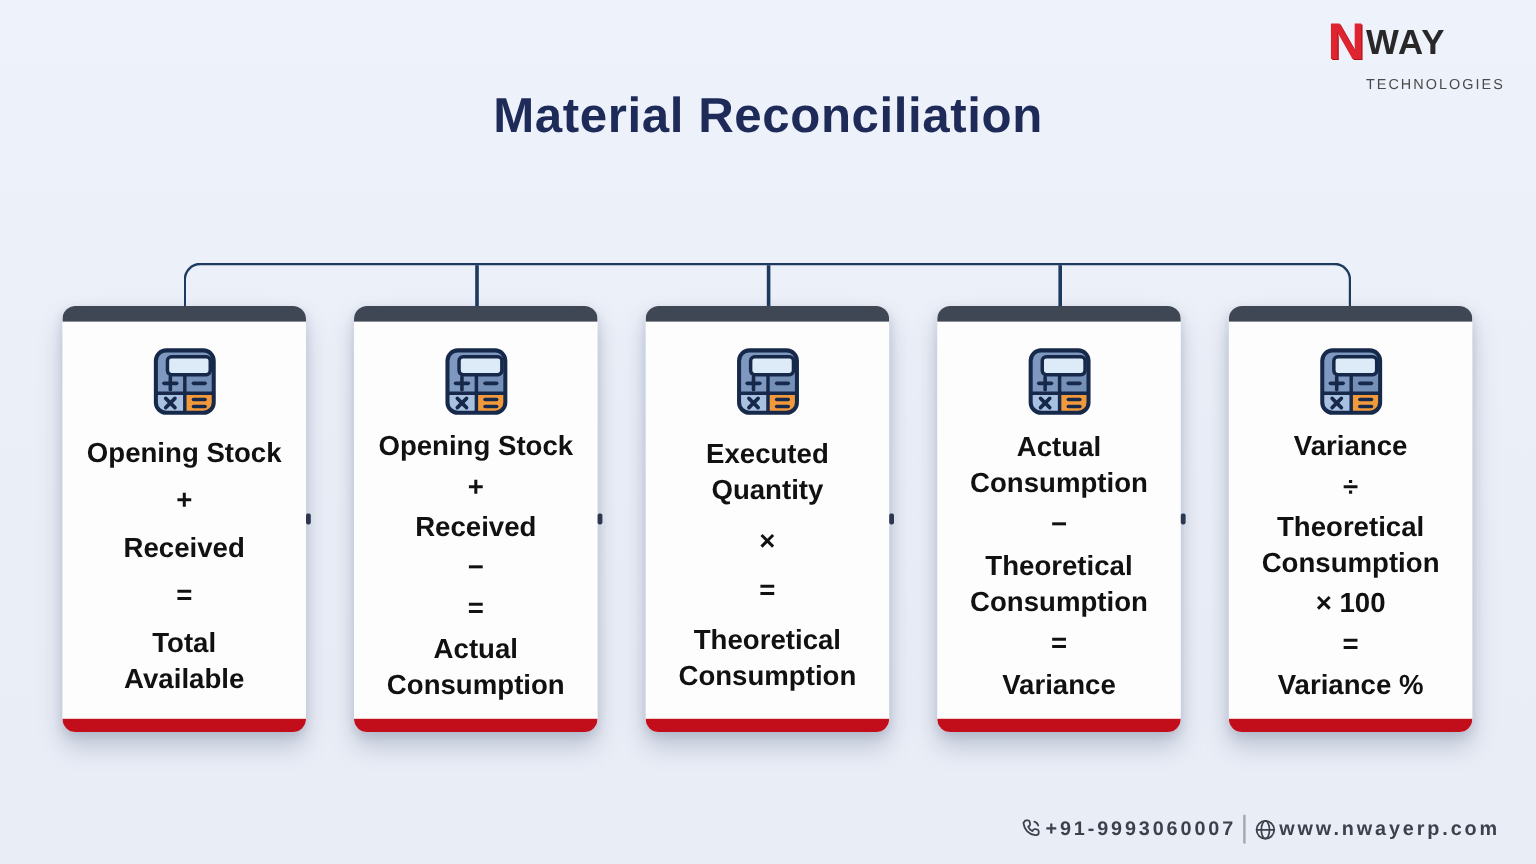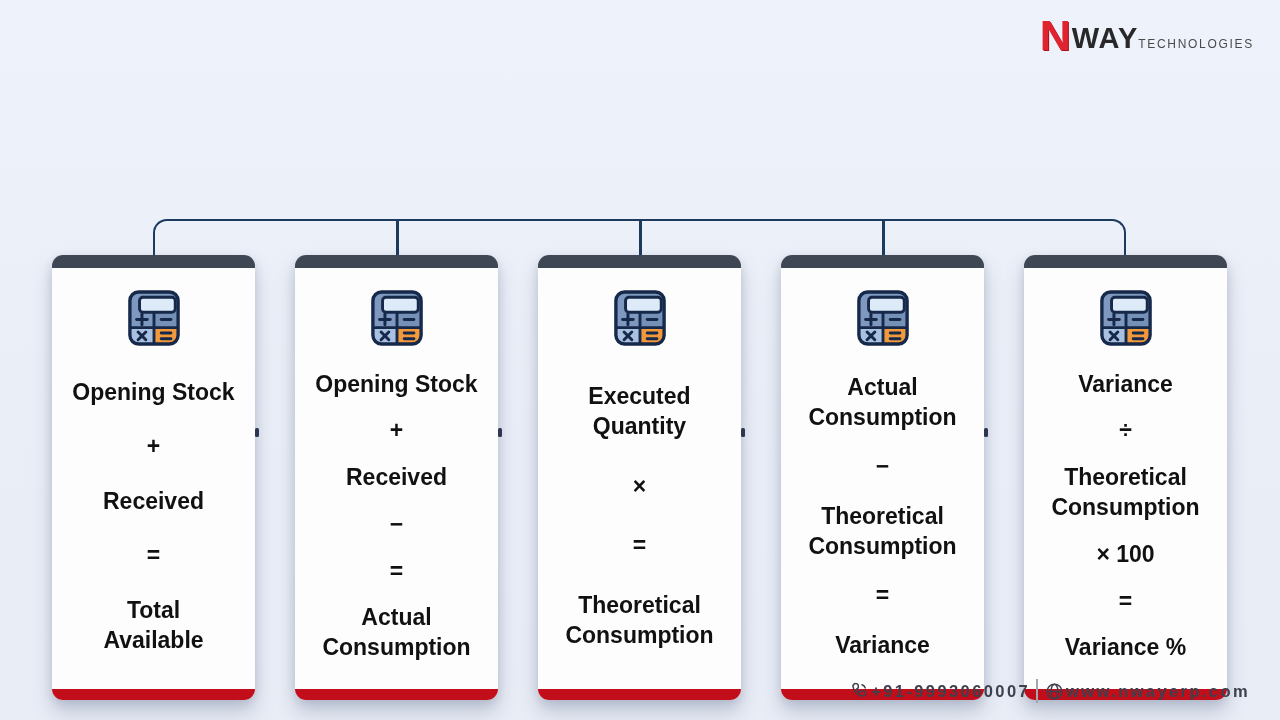--- a/index.html
+++ b/index.html
@@ -11,33 +11,33 @@
   }
 
   
   .title { position:absolute; top:68px; left:0; right:0; margin:0; text-align:center;
     font-size:41px; line-height:57px; font-weight:bold; letter-spacing:.5px; color:#1e2a57; }
 
   
   .logo { position:absolute; top:15px; right:26px; display:flex; align-items:flex-start; }
   .logo-n { color:#e0242f; font-size:43px; line-height:40px; font-weight:bold;
     text-shadow:1px 1px 0 #a9121c; }
-  .logo-right { display:flex; margin-left:1px; padding-top:8px;align-items:flex-end; }
+  .logo-right { display:flex; flex-direction:column; margin-left:1px; padding-top:8px; }
   .logo-way { font-size:29px; line-height:26px; font-weight:bold; color:#282828; letter-spacing:1px; }
   .logo-sub { font-size:12px; color:#4a4a4a; letter-spacing:1.7px; margin-top:14px; }
 
   
   .connector { position:absolute; left:153px; top:219px; width:973px; height:37px;
     border:2.5px solid #1d3a5f; border-bottom:none; border-radius:14px 14px 0 0; }
   .stem { position:absolute; top:0; bottom:-1px; width:2.5px; background:#1d3a5f; }
   .stem-1 { left:241px; } .stem-2 { left:484px; } .stem-3 { left:727px; }
 
   
   .cards { position:absolute; left:52px; top:255px; display:flex; gap:40px; }
-  .card { width:203px; height:445px; background:#fdfdfe; border-radius:11px; overflow:hidden;
+  .card { width:203px; height:355px; background:#fdfdfe; border-radius:11px; overflow:hidden;
     display:flex; flex-direction:column;
     box-shadow:0 12px 20px rgba(80,95,125,.28), 0 3px 8px rgba(80,95,125,.16); }
   .card-top { height:13px; background:#3f4654; flex:none; }
   .card-bottom { height:11px; background:#c20d1b; flex:none; }
   .card-body { flex:1; display:flex; flex-direction:column; align-items:center; padding-top:21px; }
   .card-icon { height:58px; flex:none; }
   .card-lines { flex:1; width:100%; display:flex; flex-direction:column; justify-content:space-evenly;
     align-items:center; padding:5px 4px 10px; text-align:center;
     font-size:23px; line-height:30px; font-weight:bold; color:#111; }
   .line-group { white-space:pre-line; }
@@ -60,20 +60,21 @@
 
   <div class="logo">
     <span class="logo-n">N</span>
     <span class="logo-right">
       <span class="logo-way">WAY</span>
       <span class="logo-sub">TECHNOLOGIES</span>
     </span>
   </div>
 
   <h1 class="title">
+    <span style="display:block">Material Reconciliation</span>
   </h1>
 
   <div class="connector">
     <div class="stem stem-1"></div>
     <div class="stem stem-2"></div>
     <div class="stem stem-3"></div>
   </div>
 
   <div class="cards">
   <div class="card">

